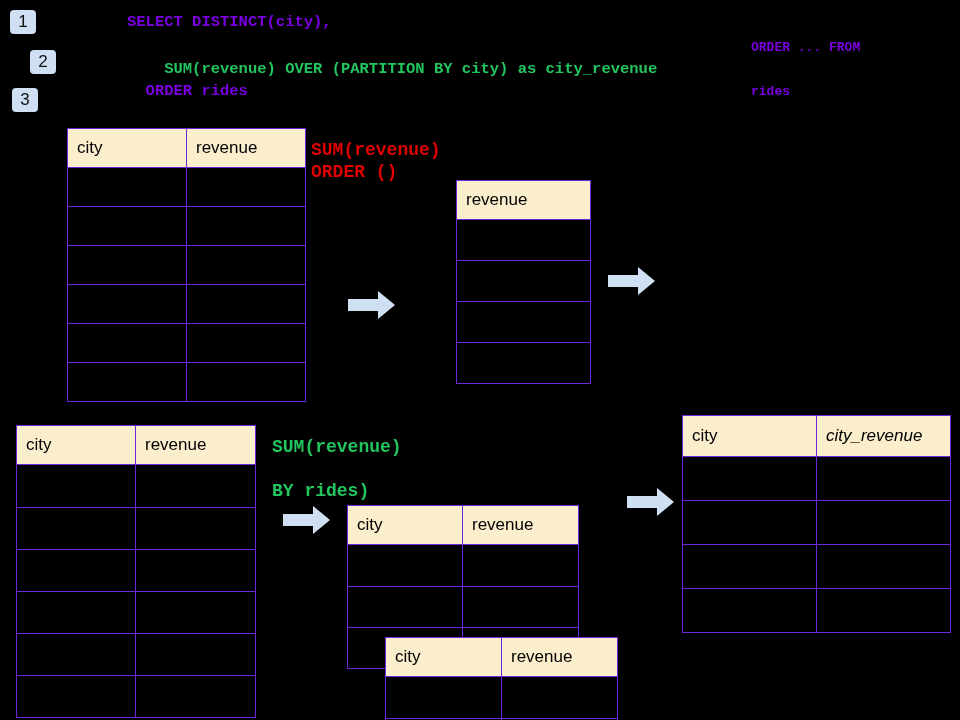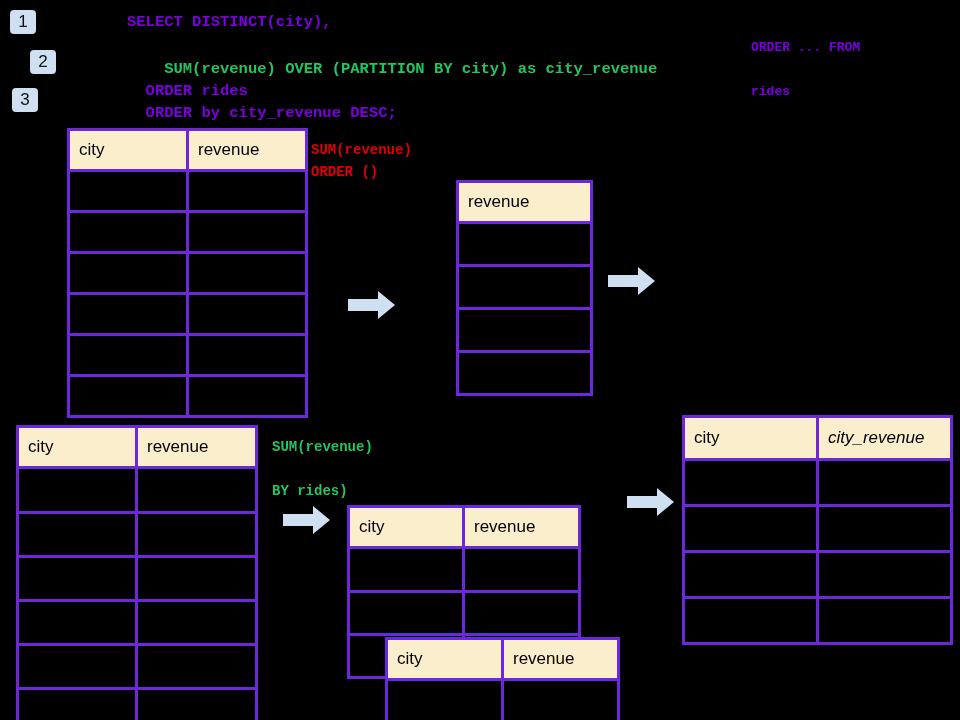--- a/index.html
+++ b/index.html
@@ -34,34 +34,34 @@
   
   .code {
     position: absolute;
     font-family: "Liberation Mono", monospace;
     font-weight: bold;
     white-space: pre;
     letter-spacing: 0px;
   }
   .code-main { font-size: 15.5px; line-height: 22px; margin-left: 43px; }
   .code-side { font-size: 13px;   line-height: 20px; }
-  .code-note { font-size: 14px; line-height: 22px; }
+  .code-note { font-size: 18px; line-height: 22px; }
   .c-purple { color: #7b00e0; }
   .c-red    { color: #e00000; }
   .c-green  { color: #22c55e; }
 
   
   .tbl {
     position: absolute;
     border-collapse: collapse;
     table-layout: fixed;
     background: #000000;
   }
   .tbl td {
-    border: 3px solid #6d28d9;
+    border: 1px solid #6d28d9;
     padding: 0;
     background: #000000;
   }
   .tbl td.hd {
     background: #fbeecd;
     color: #000000;
     font-family: "Liberation Sans", sans-serif;
     font-size: 17px;
     text-align: left;
     padding-left: 9px;
@@ -80,21 +80,20 @@
 
 <div id="canvas">
 
   <div class="badge" style="left:10px; top:10px;">1</div>
   <div class="badge" style="left:30px; top:50px;">2</div>
   <div class="badge" style="left:12px; top:88px;">3</div>
 
   <div class="code code-main c-purple" style="left:84px; top:11px;">SELECT DISTINCT(city),</div>
   <div class="code code-main c-green" style="left:84px; top:58px;">    SUM(revenue) OVER (PARTITION BY city) as city_revenue</div>
   <div class="code code-main c-purple" style="left:84px; top:80px;">  ORDER rides</div>
-  <div class="code code-main c-purple" style="left:84px; top:102px;">  ORDER by city_revenue DESC;</div>
 
   <div class="code code-side c-purple" style="left:751px; top:38px;">ORDER ... FROM</div>
   <div class="code code-side c-purple" style="left:751px; top:58px;margin-top:24px;">rides</div>
 
   <div class="code code-note c-red" style="left:311px; top:139px;">SUM(revenue)</div>
   <div class="code code-note c-red" style="left:311px; top:161px;">ORDER ()</div>
 
   <div class="code code-note c-green" style="left:272px; top:436px;">SUM(revenue)</div>
   <div class="code code-note c-green" style="left:272px; top:480px;">BY rides)</div>
 

